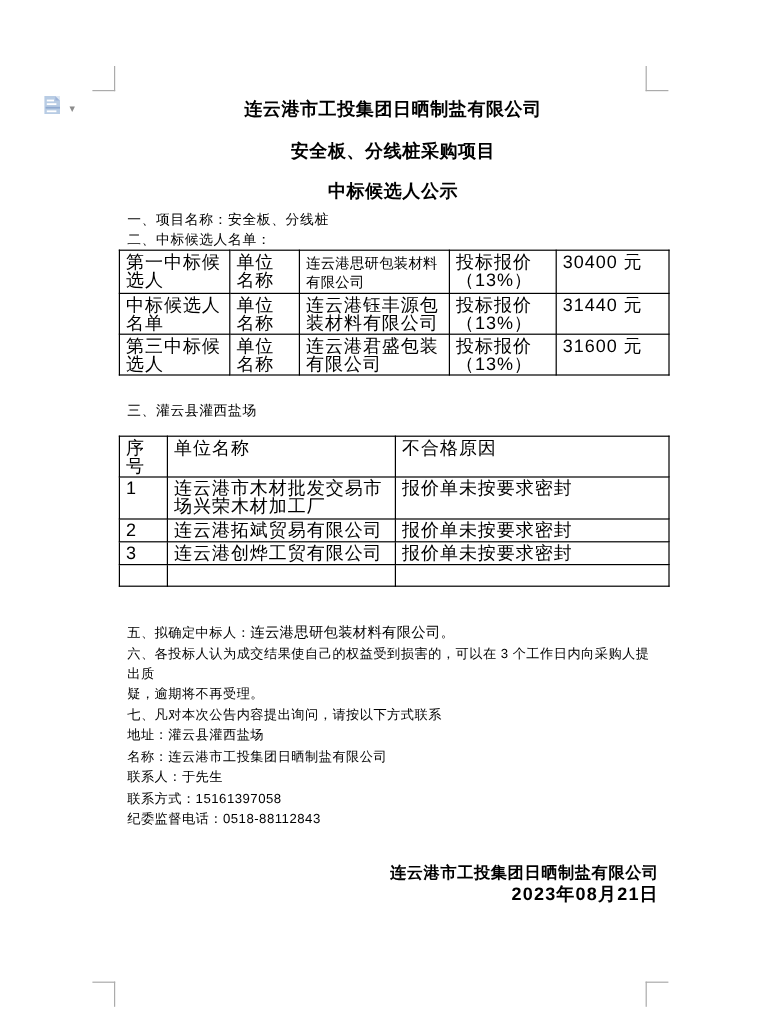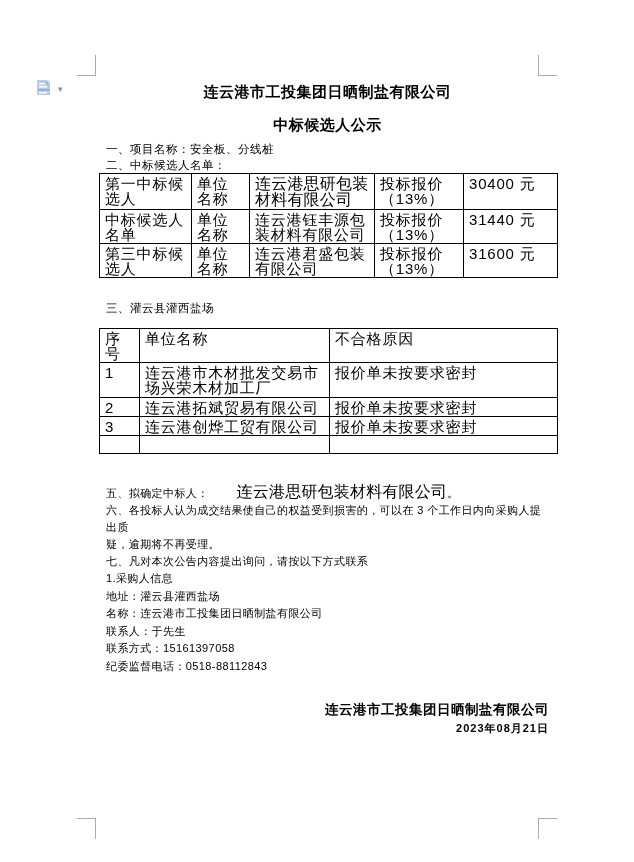--- a/index.html
+++ b/index.html
@@ -40,38 +40,38 @@
        font-size: 15px; line-height: 15px; letter-spacing: 0.8px; overflow: hidden; }
 
   .bid-table .c1 { width: 92px; }
   .bid-table .c2 { width: 58px; }
   .bid-table .c3 { width: 125px; }
   .bid-table .c4 { width: 89px; }
   .bid-table .c5 { width: 94px; }
   .bid-table .r1 { height: 36px; }
   .bid-table .r2 { height: 34px; }
   .bid-table .r3 { height: 31px; }
-  .big-font { font-size: 16px; letter-spacing: 0.2px; line-height: 16px; margin-left: 28px; }
+  .big-font { font-size: 12px; letter-spacing: 0.2px; line-height: 16px; }
 
   .invalid-table { margin-top: 12px; }
   .invalid-table .c1 { width: 40px; }
   .invalid-table .c2 { width: 190px; }
   .invalid-table .c3 { width: 228px; }
   .invalid-table .hr { height: 19px; padding-left: 12px; }
   .invalid-table .r1 { height: 35px; }
   .invalid-table .rs { height: 18px; }
 
   .sec5 { margin-top: 30px; }
   .sec6line, .sec7, .infoline { font-size: 11px; line-height: 17px; letter-spacing: 0.4px; }
   .sec5 { font-size: 11px; line-height: 17px; letter-spacing: 0.4px; }
   .info-block .infoline { line-height: 17.5px; }
 
   .footer { margin-top: 26px; text-align: right; }
   .footer .fline1 { font-size: 13.5px; font-weight: bold; line-height: 18px; letter-spacing: 0.5px; }
-  .footer .fline2 { font-size: 11px; font-weight: bold; line-height: 18px; letter-spacing: 1px; }
+  .footer .fline2 { font-size: 15px; font-weight: bold; line-height: 18px; letter-spacing: 1px; }
 </style>
 </head>
 <body>
 
 <div class="page">
 
   <div class="crop crop-tl"></div>
   <div class="crop crop-tr"></div>
   <div class="crop crop-bl"></div>
   <div class="crop crop-br"></div>
@@ -87,20 +87,21 @@
         <rect x="2" y="10" width="12" height="1.5" fill="#8fa9d0"></rect>
         <rect x="3" y="13" width="8" height="1.5" fill="#ffffff"></rect>
       </svg>
     </span>
     <span class="paste-arrow">▾</span>
   </div>
 
   <div class="content">
 
     <div class="doc-title t1">连云港市工投集团日晒制盐有限公司</div>
+    <div class="doc-title t2">安全板、分线桩采购项目</div>
     <div class="doc-title t3">中标候选人公示</div>
 
     <div class="para para1">一、项目名称：安全板、分线桩</div>
     <div class="para">二、中标候选人名单：</div>
 
     <table class="bid-table">
       <tbody>
           <tr class="r1">
         <td class="c1">第一中标候选人</td>
         <td class="c2">单位名称</td>
@@ -157,21 +158,20 @@
     </tbody>
       </table>
 
     <div class="sec5"><span>五、拟确定中标人：</span><span class="big-font">连云港思研包装材料有限公司</span><span>。</span></div>
 
     <div class="sec6line">六、各投标人认为成交结果使自己的权益受到损害的，可以在 3 个工作日内向采购人提出质</div>
     <div class="sec6line">疑，逾期将不再受理。</div>
     <div class="sec7">七、凡对本次公告内容提出询问，请按以下方式联系</div>
 
     <div class="info-block">
-      <div class="infoline">1.采购人信息</div>
       <div class="infoline">地址：灌云县灌西盐场</div>
       <div class="infoline">名称：连云港市工投集团日晒制盐有限公司</div>
       <div class="infoline">联系人：于先生</div>
       <div class="infoline">联系方式：15161397058</div>
       <div class="infoline">纪委监督电话：0518-88112843</div>
     </div>
 
     <div class="footer">
       <div class="fline1">连云港市工投集团日晒制盐有限公司</div>
       <div class="fline2">2023年08月21日</div>

